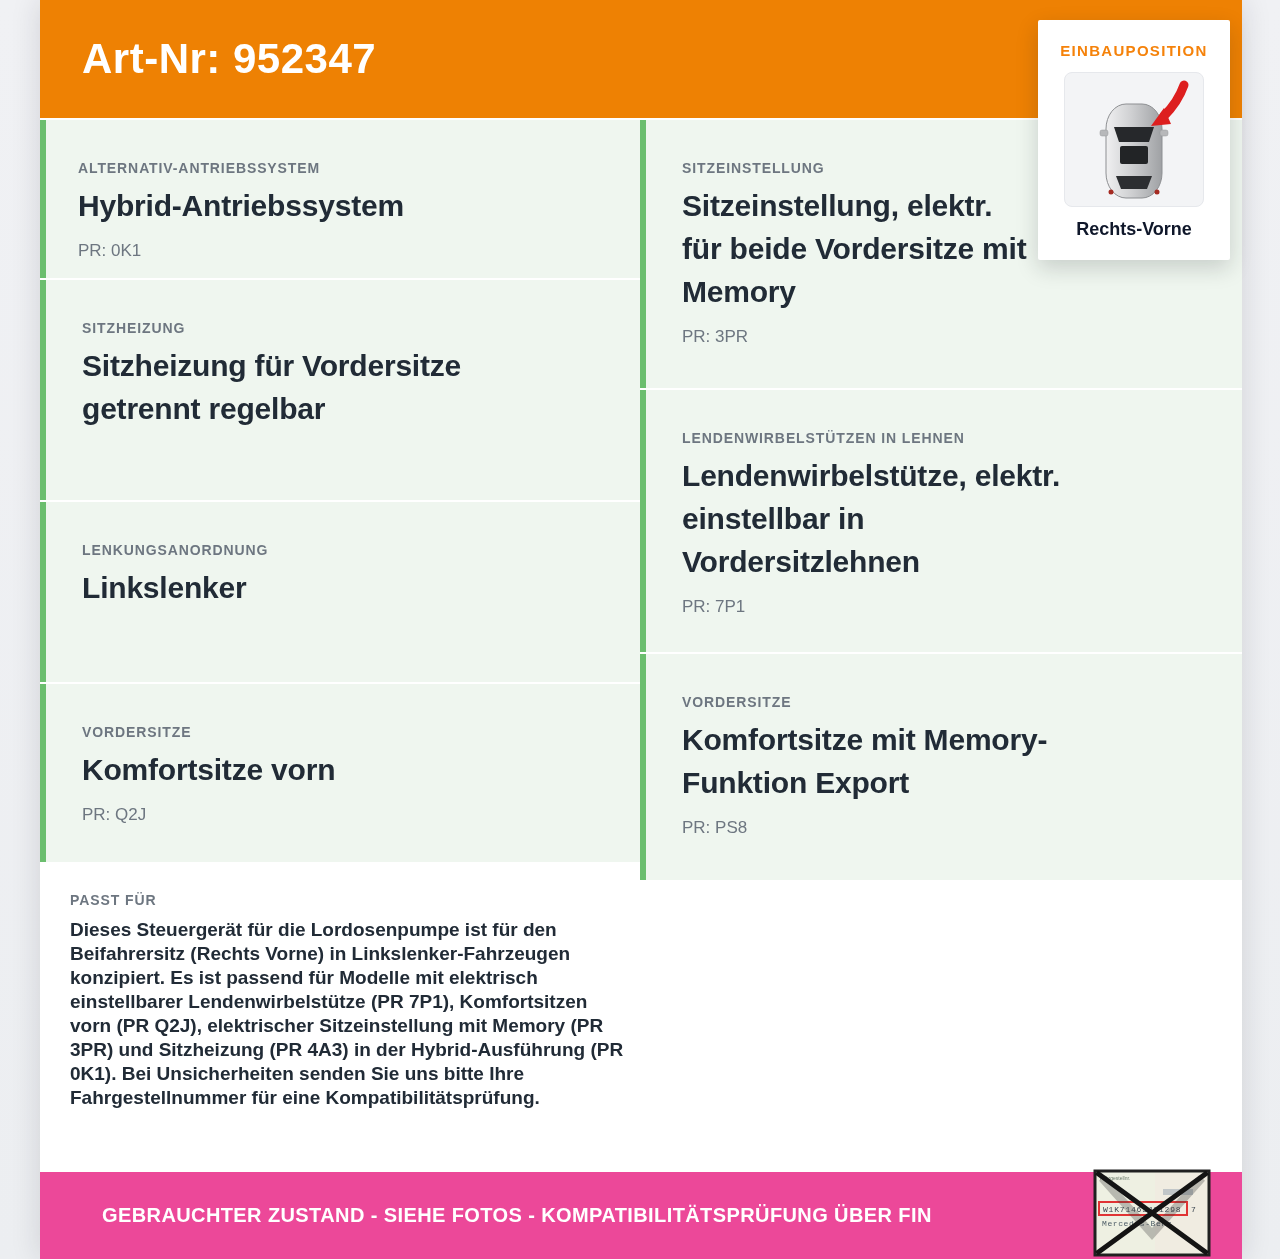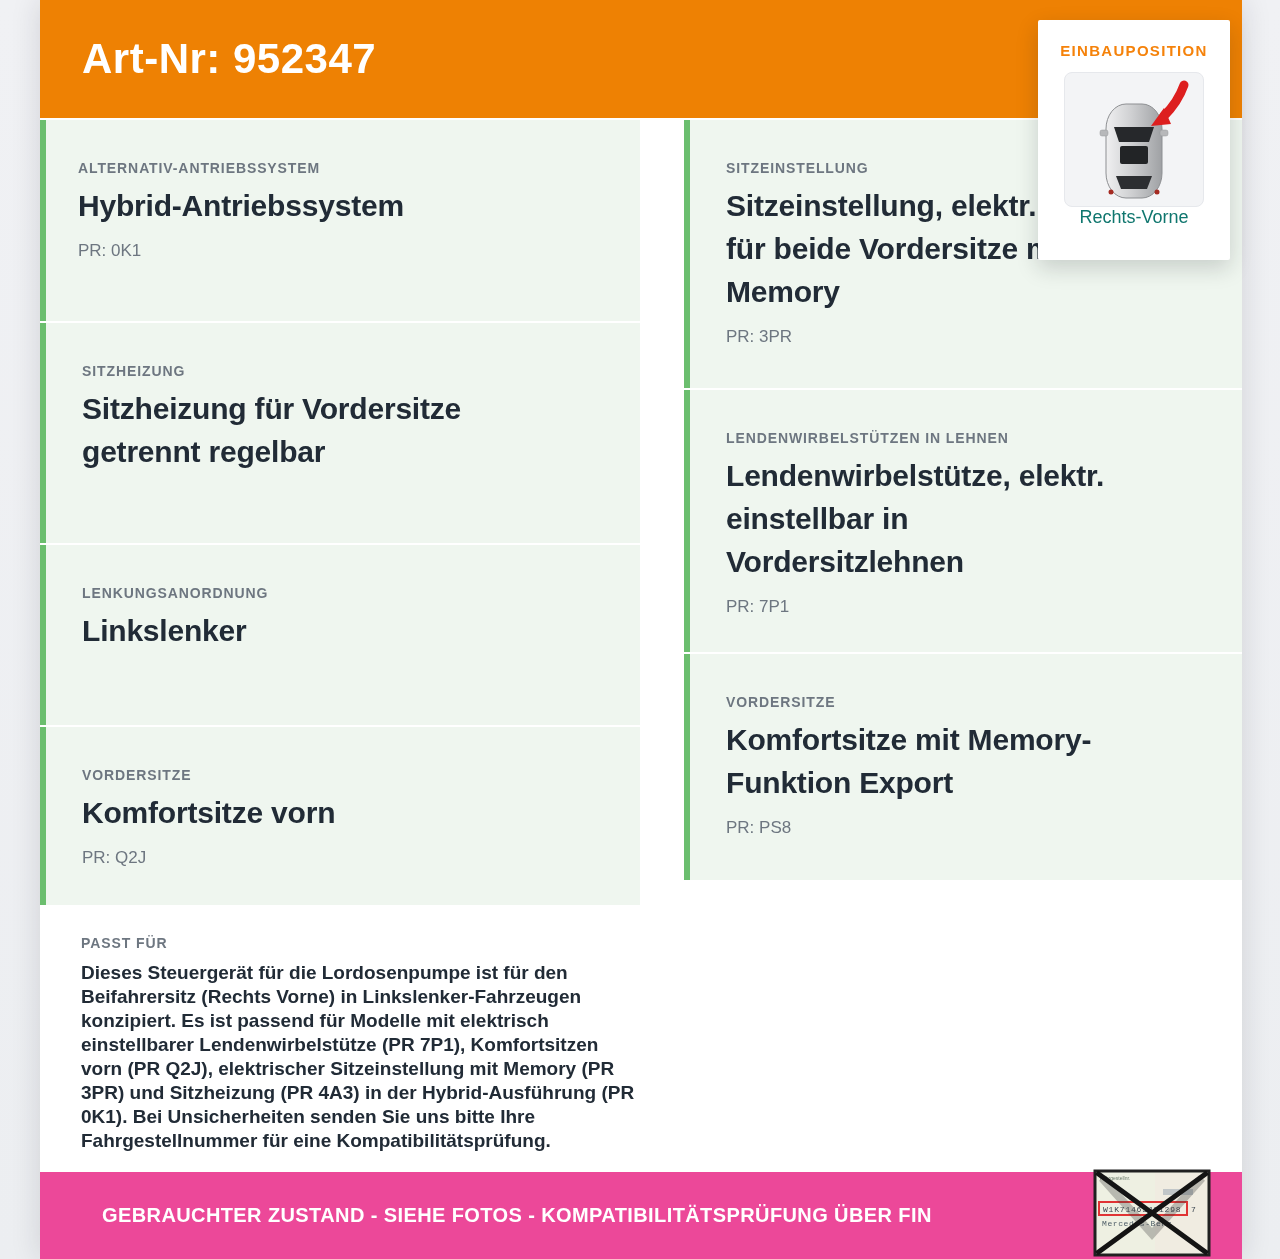--- a/index.html
+++ b/index.html
@@ -26,29 +26,29 @@
   .header-title {
     margin: 0;
     color: #ffffff;
     font-size: 42px;
     font-weight: 800;
     letter-spacing: 0.5px;
   }
   .content { display: flex; margin-top: 2px; }
   .col { display: flex; flex-direction: column; }
   .col-left  { width: 600px; }
-  .col-right { width: 602px; padding-left: 44px; }
+  .col-right { width: 602px; }
   .card {
     background: #eff6ef;
     border-left: 6px solid #6bbe6e;
     padding: 40px 28px 0 36px;
     box-sizing: border-box;
     margin-bottom: 2px;
   }
-  .col-left  .card:nth-of-type(1) { height: 201px; padding-left: 32px; }
+  .col-left  .card:nth-of-type(1) { height: 158px; padding-left: 32px; }
   .col-left  .card:nth-of-type(2) { height: 220px; }
   .col-left  .card:nth-of-type(3) { height: 180px; }
   .col-left  .card:nth-of-type(4) { height: 178px; }
   .col-right .card:nth-of-type(1) { height: 268px; }
   .col-right .card:nth-of-type(2) { height: 262px; }
   .col-right .card:nth-of-type(3) { height: 226px; }
   .card-label, .passt-label {
     font-size: 14px; font-weight: 700;
     color: #6d7680; letter-spacing: 0.9px;
   }
@@ -61,21 +61,21 @@
     white-space: pre-line;
   }
   .card-pr {
     margin-top: 14px;
     font-size: 17px; font-weight: 400;
     color: #6d7680;
   }
   .passt-card {
     width: 600px; height: 290px;
     background: #ffffff;
-    padding: 28px 20px 0 41px;
+    padding: 28px 20px 0 30px;
     box-sizing: border-box;
   }
   .passt-text {
     margin: 10px 0 0 0;
     width: 560px;
     font-size: 19px; font-weight: 600;
     color: #212b36;
     line-height: 24px;
   }
   .footer {
@@ -118,22 +118,23 @@
     margin: 13px auto 0 auto;
     width: 140px; height: 135px;
     background: #f3f4f6;
     border: 1px solid #e6e8ec;
     border-radius: 8px;
     box-sizing: border-box;
     position: relative;
     overflow: hidden;
   }
   .einbau-caption {
-    font-size: 18px; font-weight: 400;
-    color: #0f766e;
+    margin-top: 12px;
+    font-size: 18px; font-weight: 700;
+    color: #0f172a;
   }
 </style>
 </head>
 <body>
 
 <div class="container">
 
   <header class="header">
     <h1 class="header-title">Art-Nr: 952347</h1>
   </header>

